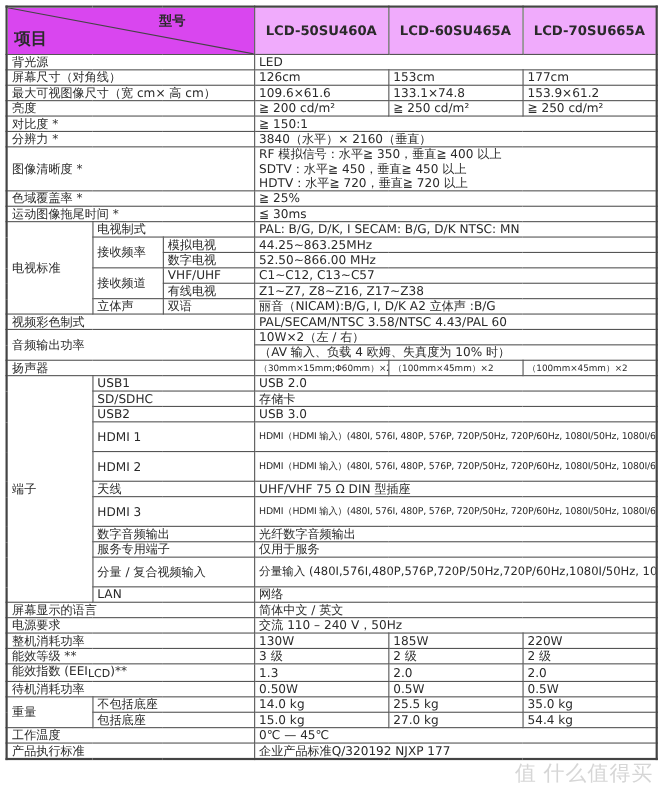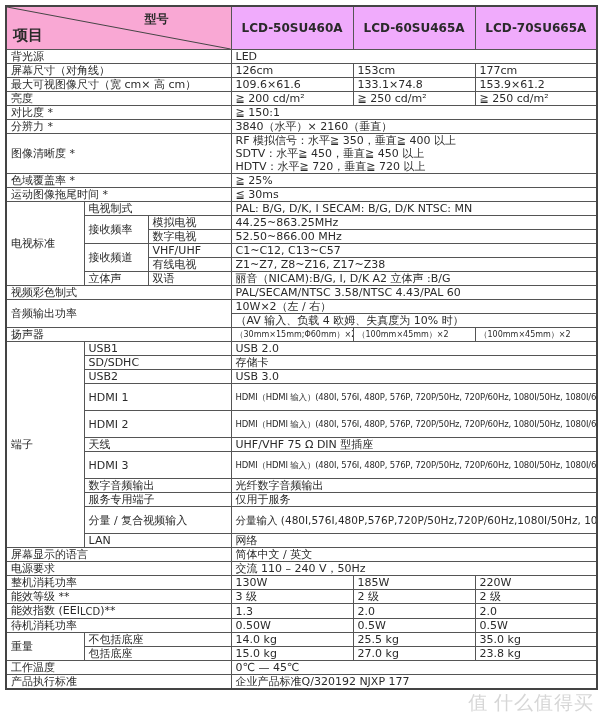--- a/index.html
+++ b/index.html
@@ -4,21 +4,21 @@
 <style>
   html, body { margin: 0; padding: 0; background: #ffffff; }
   body { width: 600px; height: 720px; position: relative; overflow: hidden;
          font-family: "DejaVu Sans", "Liberation Sans", sans-serif; color: #2a2a2a; }
   table.spec { position: absolute; left: 5px; top: 5px; width: 591px;
                border-collapse: collapse; table-layout: fixed; font-size: 11px; }
   table.spec td { border: 1px solid #555; padding: 0 4px; line-height: 13px;
                   vertical-align: middle; white-space: nowrap; overflow: hidden; }
   table.spec { border: 2px solid #444; }
   td.hdr { background: #f0abfc; font-weight: bold; font-size: 12px; text-align: center; height: 42px; }
-  td.corner { position: relative; background: #f9a8d4; padding: 0; height: 42px; }
+  td.corner { position: relative; background: #d946ef; padding: 0; height: 42px; }
   td.corner svg { position: absolute; left: 0; top: 0; width: 100%; height: 100%; }
   td.corner .c-top { position: absolute; right: 62px; top: 6px; font-weight: bold; font-size: 12px; }
   td.corner .c-bot { position: absolute; left: 6px; bottom: 7px; font-weight: bold; font-size: 15px; }
   td.center { text-align: left; }
   td.small { font-size: 8.5px; line-height: 12px; white-space: normal; letter-spacing: -0.2px; }
   td.tiny { font-size: 8px; }
   td.wrap { white-space: normal; }
   tr.r1 td { height: 13px; }
   .watermark { position: absolute; right: 6px; bottom: 4px; font-size: 19px; color: rgba(200,200,200,0.75);
                letter-spacing: 1px; font-family: Liberation Serif, serif; }
@@ -226,21 +226,21 @@
     <td rowspan="2">重量</td>
     <td colspan="2">不包括底座</td>
     <td>14.0 kg</td>
     <td>25.5 kg</td>
     <td>35.0 kg</td>
   </tr>
   <tr class="r1">
     <td colspan="2">包括底座</td>
     <td>15.0 kg</td>
     <td>27.0 kg</td>
-    <td>23.8 kg</td>
+    <td>54.4 kg</td>
   </tr>
   <tr class="r1">
     <td colspan="3">工作温度</td>
     <td colspan="3">0℃ — 45℃</td>
   </tr>
   <tr class="r1">
     <td colspan="3">产品执行标准</td>
     <td colspan="3">企业产品标准Q/320192 NJXP 177</td>
   </tr>
 </tbody>

